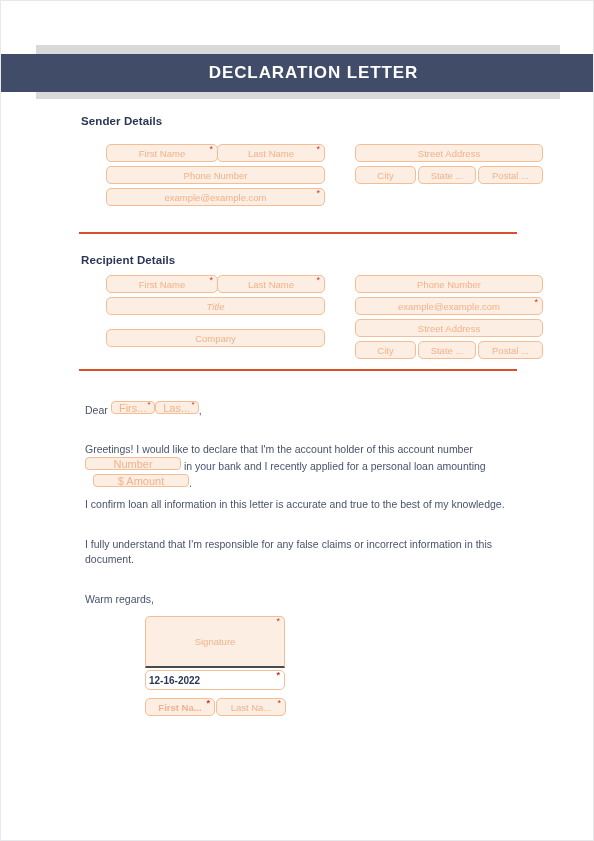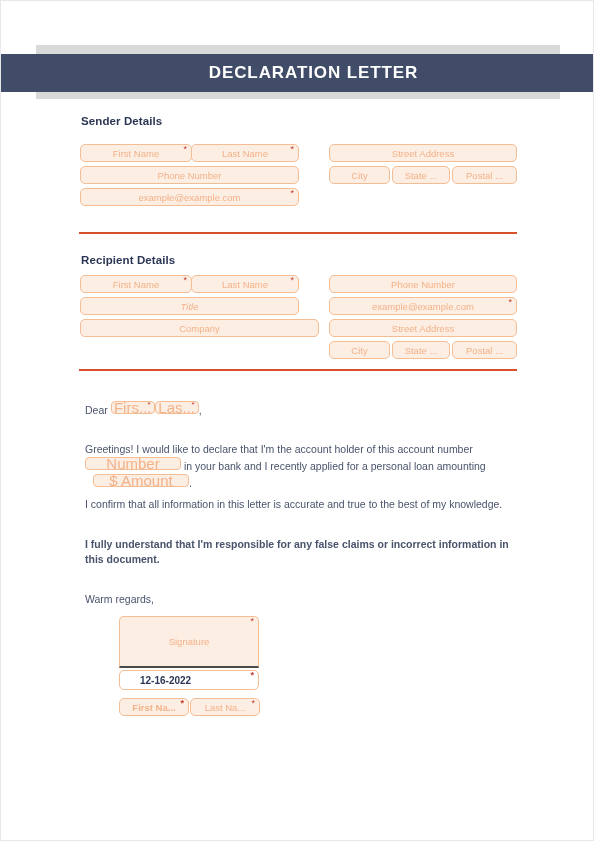--- a/index.html
+++ b/index.html
@@ -92,36 +92,37 @@
     border: 1px solid #f4bd94;
     border-radius: 5px;
     height: 18px;
     display: flex;
     align-items: center;
     justify-content: center;
     font-size: 9.5px;
     color: #f2b28a;
     white-space: nowrap;
     overflow: hidden;
+    margin-left: 26px;
   }
   .field.req::after {
     content: "*";
     position: absolute;
     right: 4px;
     top: 0px;
     font-size: 9px;
     color: #c0392b;
     line-height: 9px;
   }
 
   
   .field.date {
     background: #ffffff;
     justify-content: flex-start;
-    padding-left: 20px;
+    padding-left: 3px;
     font-size: 10px;
     color: #2b3654;
     font-weight: bold;
     height: 20px;
   }
 
   
   .field.signature {
     height: 52px;
     background: #fdeee3;
@@ -141,21 +142,21 @@
   }
 
   .inline-field {
     display: inline-block;
     position: relative;
     box-sizing: border-box;
     background: #fdeee3;
     border: 1px solid #f4bd94;
     border-radius: 4px;
     color: #f2b28a;
-    font-size: 15px;
+    font-size: 11px;
     text-align: center;
     vertical-align: baseline;
     height: 13px;
     line-height: 12px;
     overflow: hidden;
     white-space: nowrap;
   }
   .inline-field.req::after {
     content: "*";
     position: absolute;
@@ -195,42 +196,42 @@
     <div class="field" style="left:391px; top:165px; width:58px;">State ...</div>
     <div class="field" style="left:451px; top:165px; width:65px;">Postal ...</div>
 
     <div class="divider" style="top:231px;"></div>
 
     <div class="section-heading" style="top:253px;">Recipient Details</div>
 
     <div class="field req" style="left:79px; top:274px; width:112px;">First Name</div>
     <div class="field req" style="left:190px; top:274px; width:108px;">Last Name</div>
     <div class="field" style="left:79px; top:296px; width:219px;font-style:italic;">Title</div>
-    <div class="field" style="left:79px; top:318px; width:239px;">Company</div>
+    <div class="field" style="left:79px; top:328px; width:219px;">Company</div>
 
     <div class="field" style="left:328px; top:274px; width:188px;">Phone Number</div>
     <div class="field req" style="left:328px; top:296px; width:188px;">example@example.com</div>
     <div class="field" style="left:328px; top:318px; width:188px;">Street Address</div>
     <div class="field" style="left:328px; top:340px; width:61px;">City</div>
     <div class="field" style="left:391px; top:340px; width:58px;">State ...</div>
     <div class="field" style="left:451px; top:340px; width:65px;">Postal ...</div>
 
     <div class="divider" style="top:368px;"></div>
 
     <div class="body-text" style="top:400px;">
       <span>Dear </span><span class="inline-field req if-name">Firs...</span><span class="inline-field req if-name">Las...</span><span>,</span>
     </div>
 
     <div class="body-text" style="top:441px;">
       <span>Greetings! I would like to declare that I'm the account holder of this account number </span><span class="inline-field if-number">Number</span><span> in your bank and I recently applied for a personal loan amounting </span><span class="inline-field if-amount">$ Amount</span><span>.</span>
     </div>
 
-    <div class="body-text" style="top:496px;">I confirm that all information in this letter is accurate and true to the best of my knowledge.</div>
-
-    <div class="body-text" style="top:536px;font-weight:bold;">I fully understand that I'm responsible for any false claims or incorrect information in this document.</div>
+    <div class="body-text" style="top:496px;">I confirm loan all information in this letter is accurate and true to the best of my knowledge.</div>
+
+    <div class="body-text" style="top:536px;">I fully understand that I'm responsible for any false claims or incorrect information in this document.</div>
 
     <div class="body-text" style="top:591px;">Warm regards,</div>
 
     <div class="field signature req" style="left:118px; top:615px; width:140px;">Signature</div>
     <div class="field date req" style="left:118px; top:669px; width:140px;">12-16-2022</div>
     <div class="field req" style="left:118px; top:697px; width:70px;font-weight:bold;">First Na...</div>
     <div class="field req" style="left:189px; top:697px; width:70px;">Last Na...</div>
 
   </div>
 </div>

